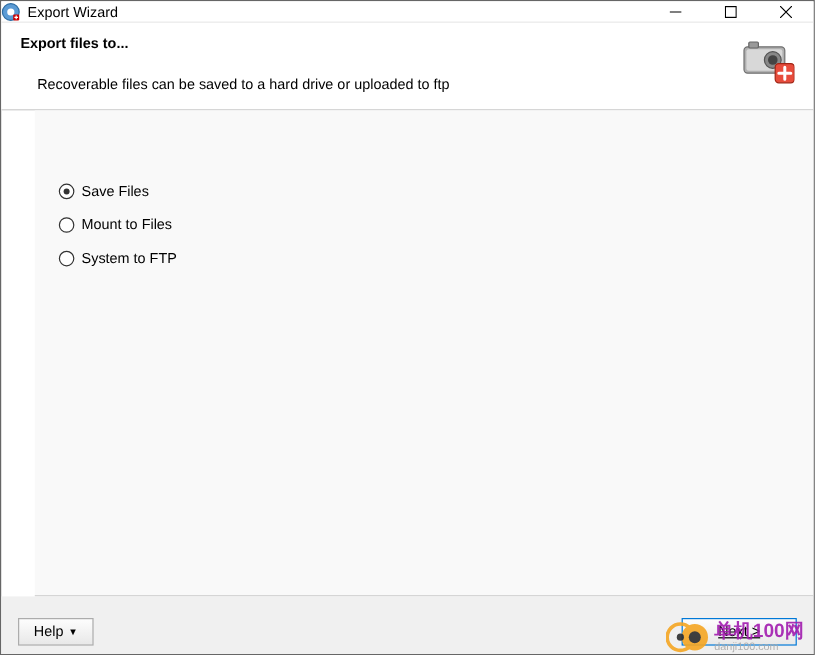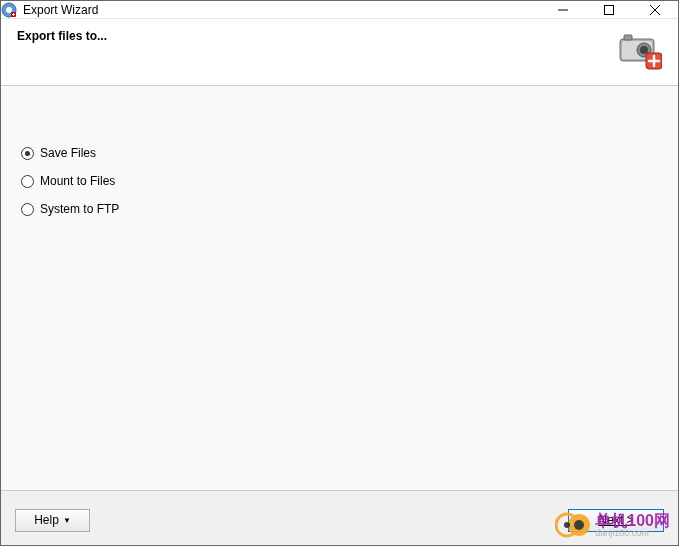--- a/index.html
+++ b/index.html
@@ -74,20 +74,21 @@
       width: 44px;
       height: 40px;
       margin-left: 10px;
       margin-top: 2px;
     }
     .content {
       background: #f9f9f9;
       height: 405px;
       padding: 60px 20px 20px 20px;
       border-bottom: 1px solid #ccc;
+      margin-left: 28px;
     }
     .radio-group {
       display: flex;
       flex-direction: column;
       gap: 14px;
     }
     .radio-item {
       display: flex;
       align-items: center;
       cursor: pointer;
@@ -128,21 +129,21 @@
       background: linear-gradient(#fdfdfd, #e8e8e8);
       border: 1px solid #acacac;
       font-size: 12px;
       font-family: inherit;
       cursor: pointer;
       display: flex;
       align-items: center;
       justify-content: center;
     }
     .btn-help {
-      width: 75px;
+      width: 63px;
       gap: 4px;
     }
     .btn-help .dropdown-arrow {
       font-size: 8px;
     }
     .footer-right {
       position: absolute;
       right: 14px;
       display: flex;
       gap: 6px;
@@ -210,20 +211,21 @@
       <svg width="10" height="10">
           <path d="M0 0 L10 10 M10 0 L0 10" stroke="#000" stroke-width="1"></path>
         </svg>
     </button>
   </div>
 </div>
 
 <div class="header">
   <div class="header-text">
     <div class="header-title">Export files to...</div>
+    <div class="header-subtitle">Recoverable files can be saved to a hard drive or uploaded to ftp</div>
   </div>
   <span class="header-icon">
     <svg viewBox="0 0 44 40">
       <rect x="2" y="8" width="34" height="22" rx="3" fill="#b0b0b0" stroke="#707070" stroke-width="1"></rect>
       <rect x="4" y="10" width="30" height="18" rx="2" fill="#d8d8d8"></rect>
       <circle cx="26" cy="19" r="7" fill="#888" stroke="#555" stroke-width="1"></circle>
       <circle cx="26" cy="19" r="4" fill="#444"></circle>
       <rect x="6" y="4" width="8" height="5" rx="1" fill="#999" stroke="#666"></rect>
       <rect x="28" y="22" width="16" height="16" rx="3" fill="#e74c3c" stroke="#a02515" stroke-width="1"></rect>
       <path d="M36 25 v10 M31 30 h10" stroke="#fff" stroke-width="2.5" stroke-linecap="round"></path>

